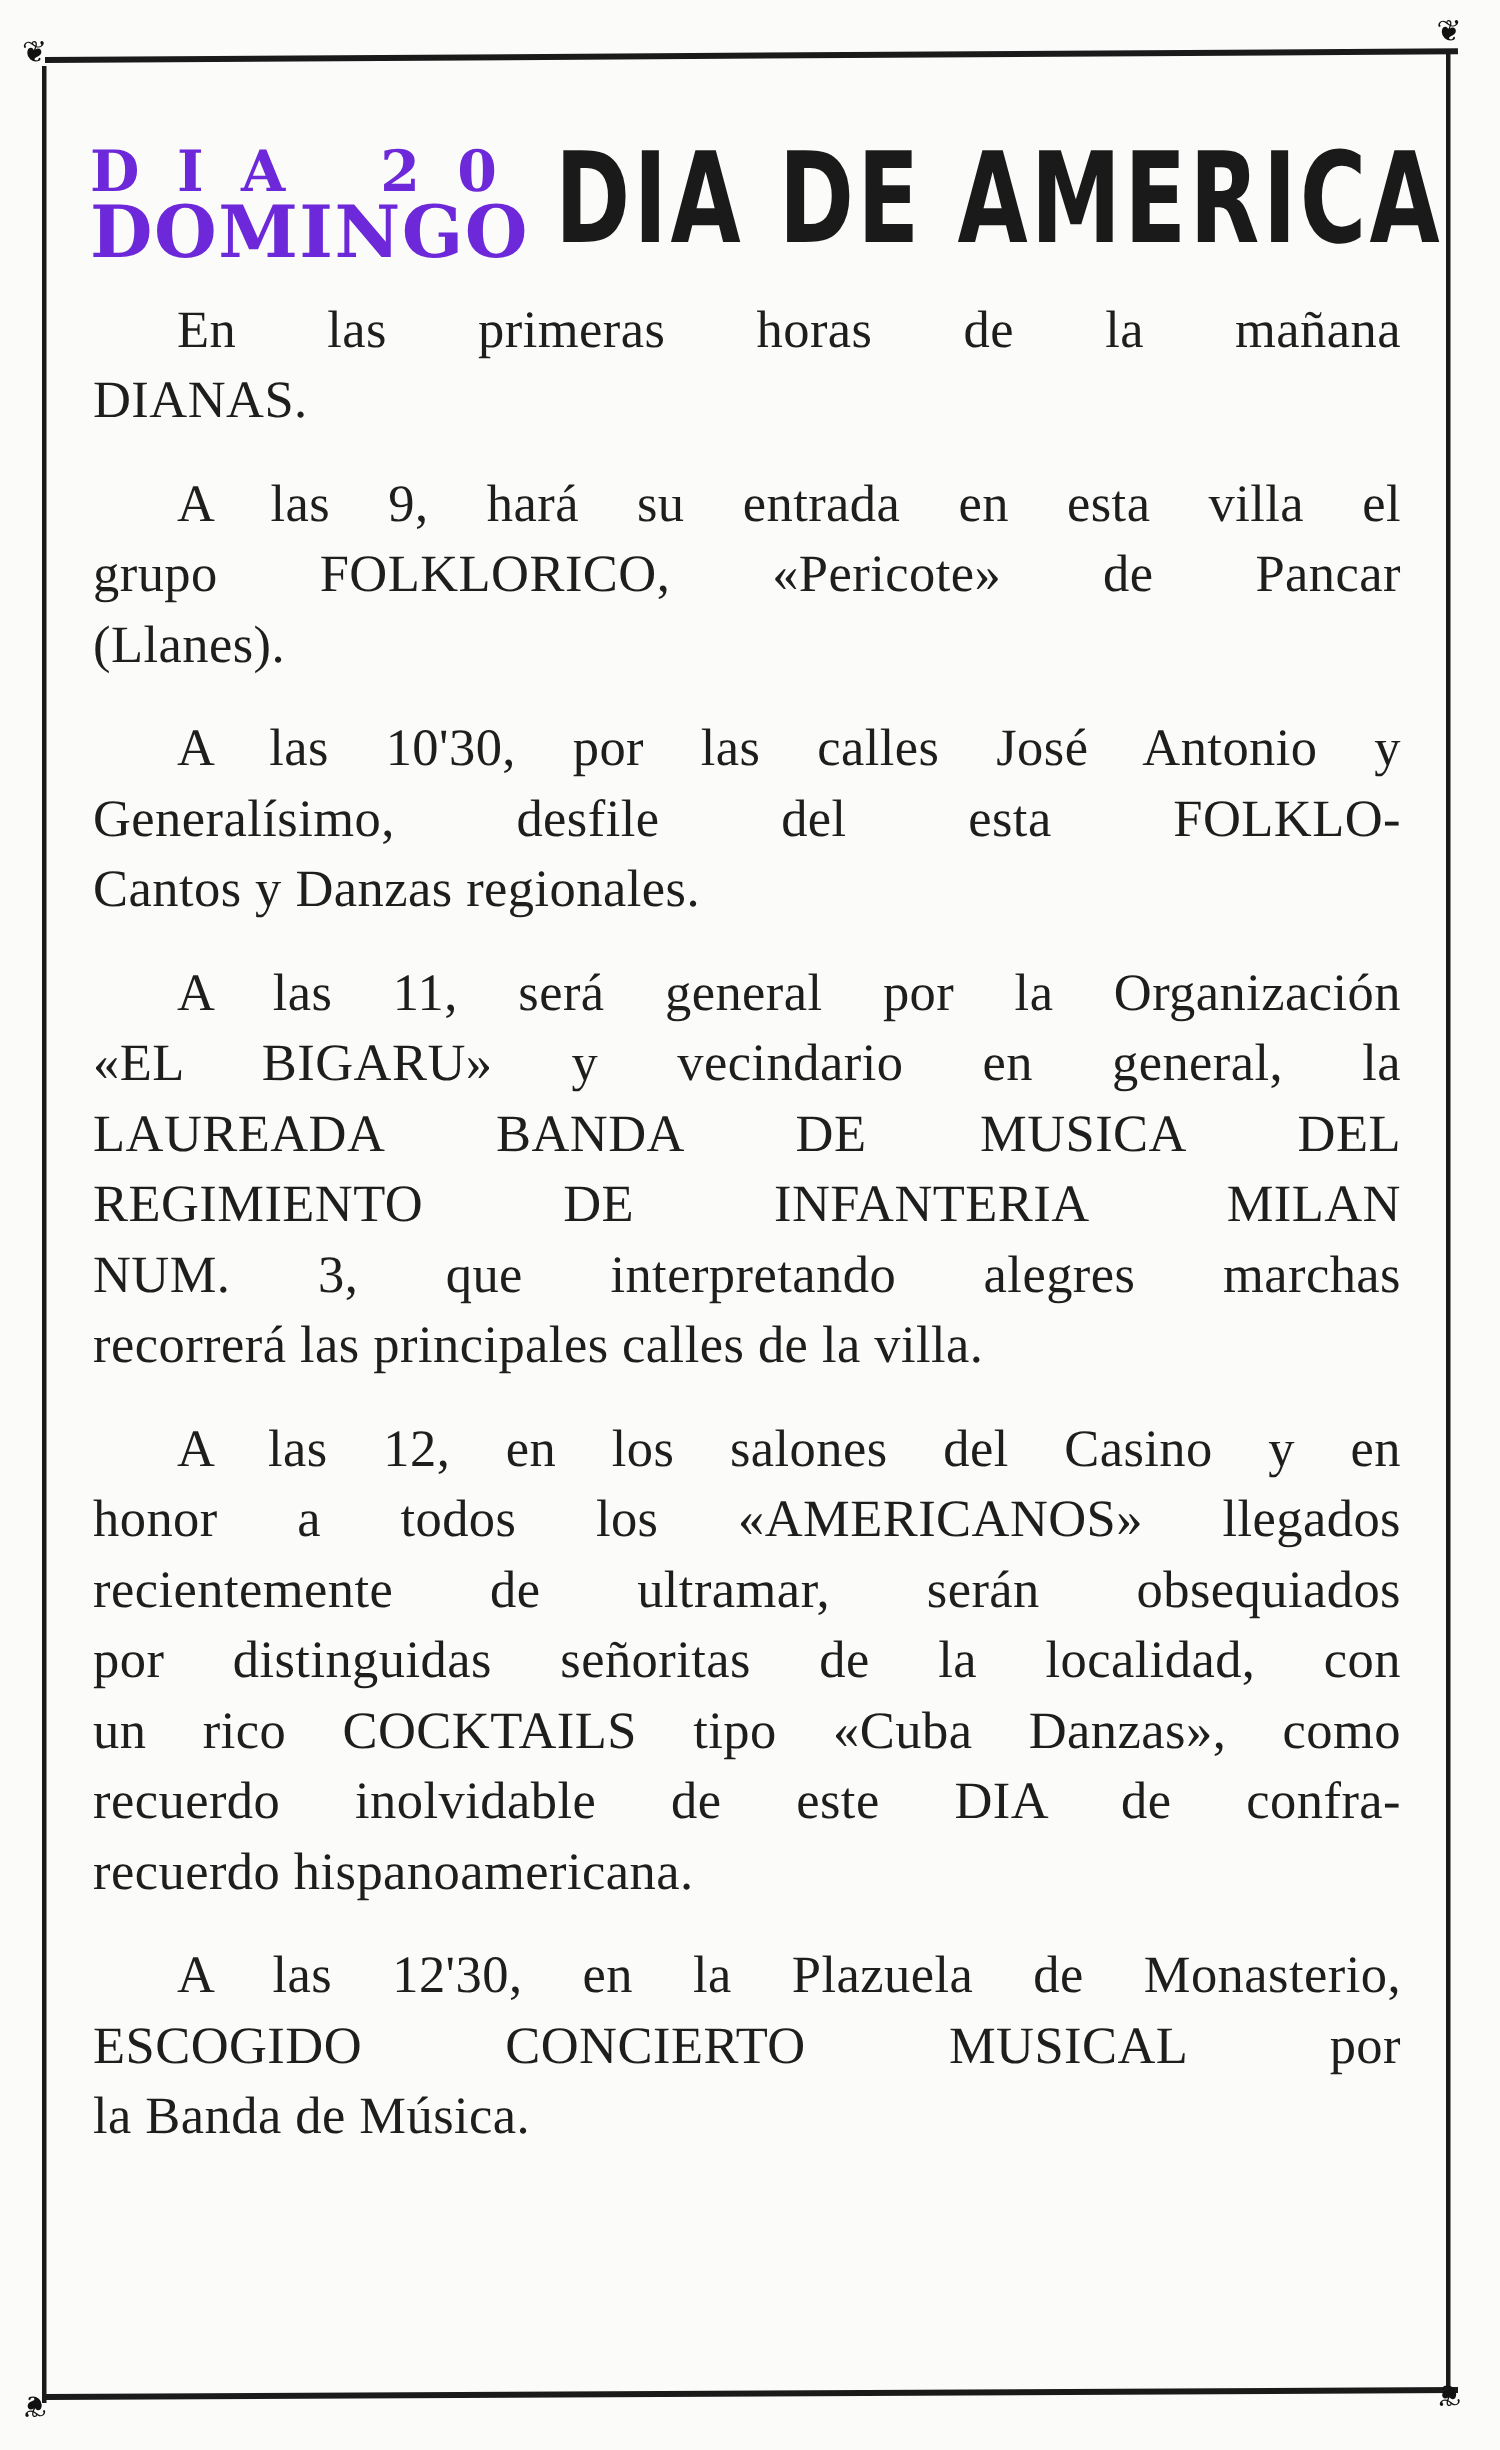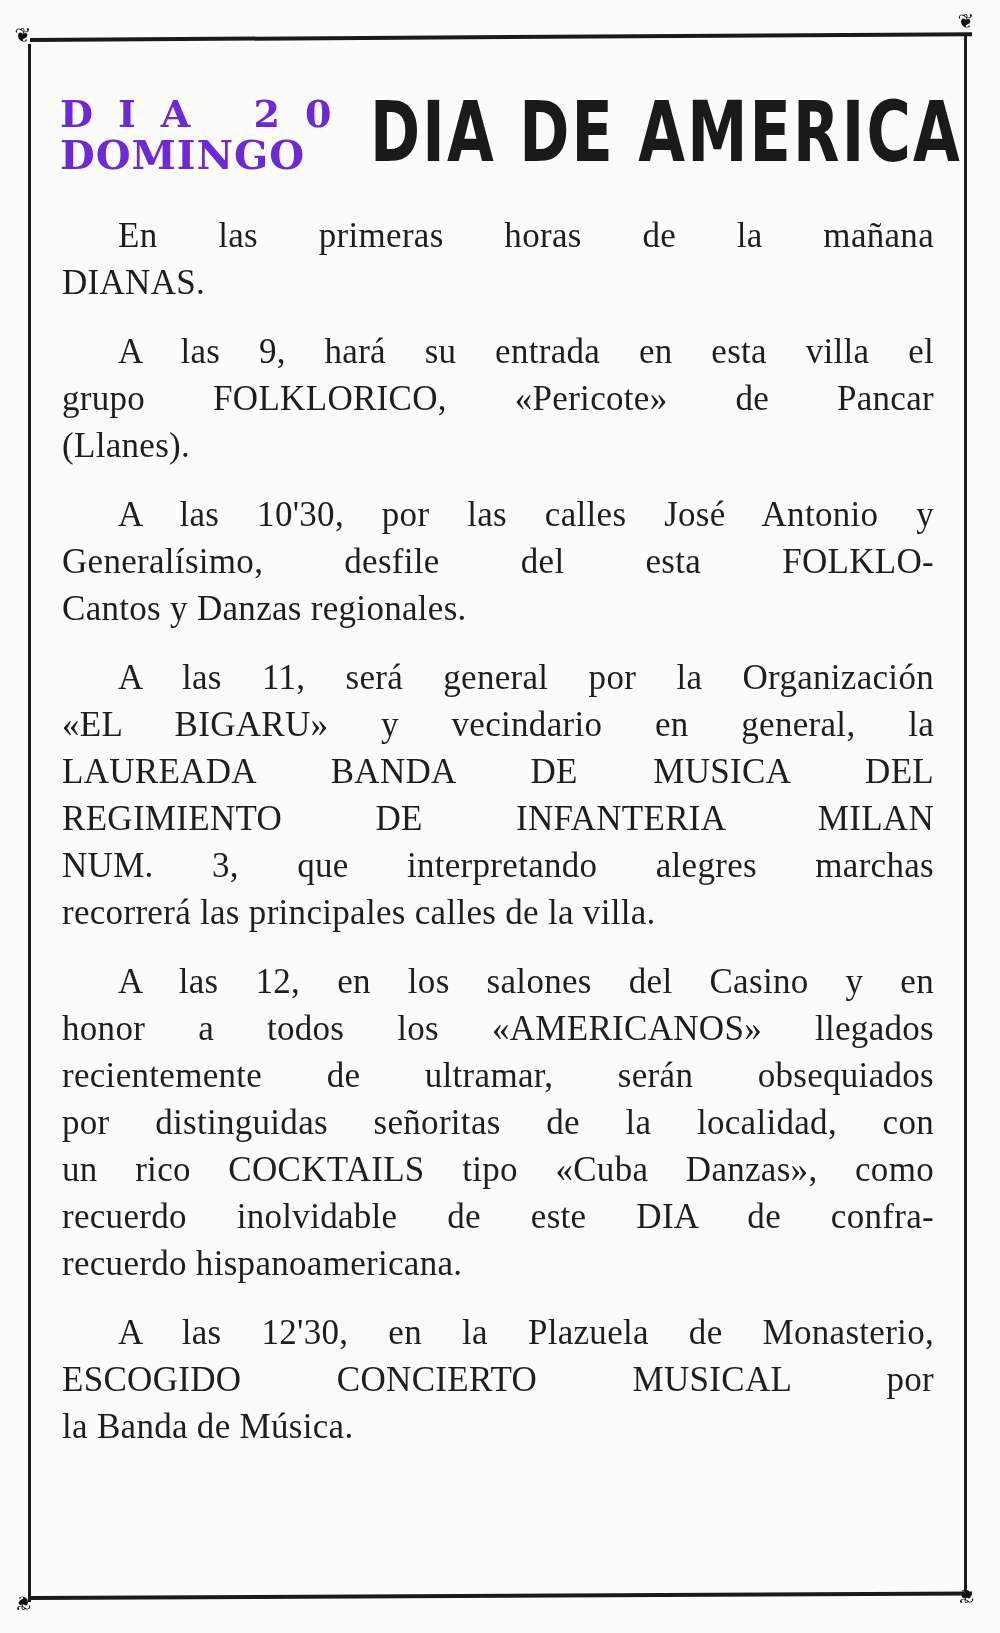--- a/index.html
+++ b/index.html
@@ -38,35 +38,34 @@
     position: absolute; left: 60px; top: 86px; width: 880px; height: 100px;
   }
   .day-block {
     position: absolute; left: 0; top: 8px; width: 270px;
     font-family: "DejaVu Serif", serif; font-weight: bold; color: #6d28d9;
   }
   .day-line1 {
     font-size: 38px; letter-spacing: 25px; line-height: 40px; white-space: nowrap;
   }
   .day-line2 {
-    font-size: 40px; letter-spacing: 1px; line-height: 42px; white-space: nowrap;
+    font-size: 48px; letter-spacing: 1px; line-height: 42px; white-space: nowrap;
   }
   .title {
     position: absolute; left: 310px; top: 0px;
     font-family: "DejaVu Sans", sans-serif; font-weight: bold;
     font-size: 84px; line-height: 92px; letter-spacing: 3px;
     transform: scaleX(0.72); transform-origin: left top; white-space: nowrap;
     color: #1a1a1a;
   }
 
   .body {
     position: absolute; left: 62px; top: 196px; width: 872px;
     font-size: 35px; line-height: 47px; text-align: justify;
     letter-spacing: 0.3px;
-    margin-top: 16px;
   }
   .para { margin: 0 0 22px 0; text-indent: 56px; text-align-last: left; }
   .para .line { display: block; text-align: justify; text-align-last: justify; }
   .para .line.last { text-align-last: left; }
   .para .line.first { text-indent: 56px; }
 </style>
 </head>
 <body>
 
 <div class="frame-top"></div>

